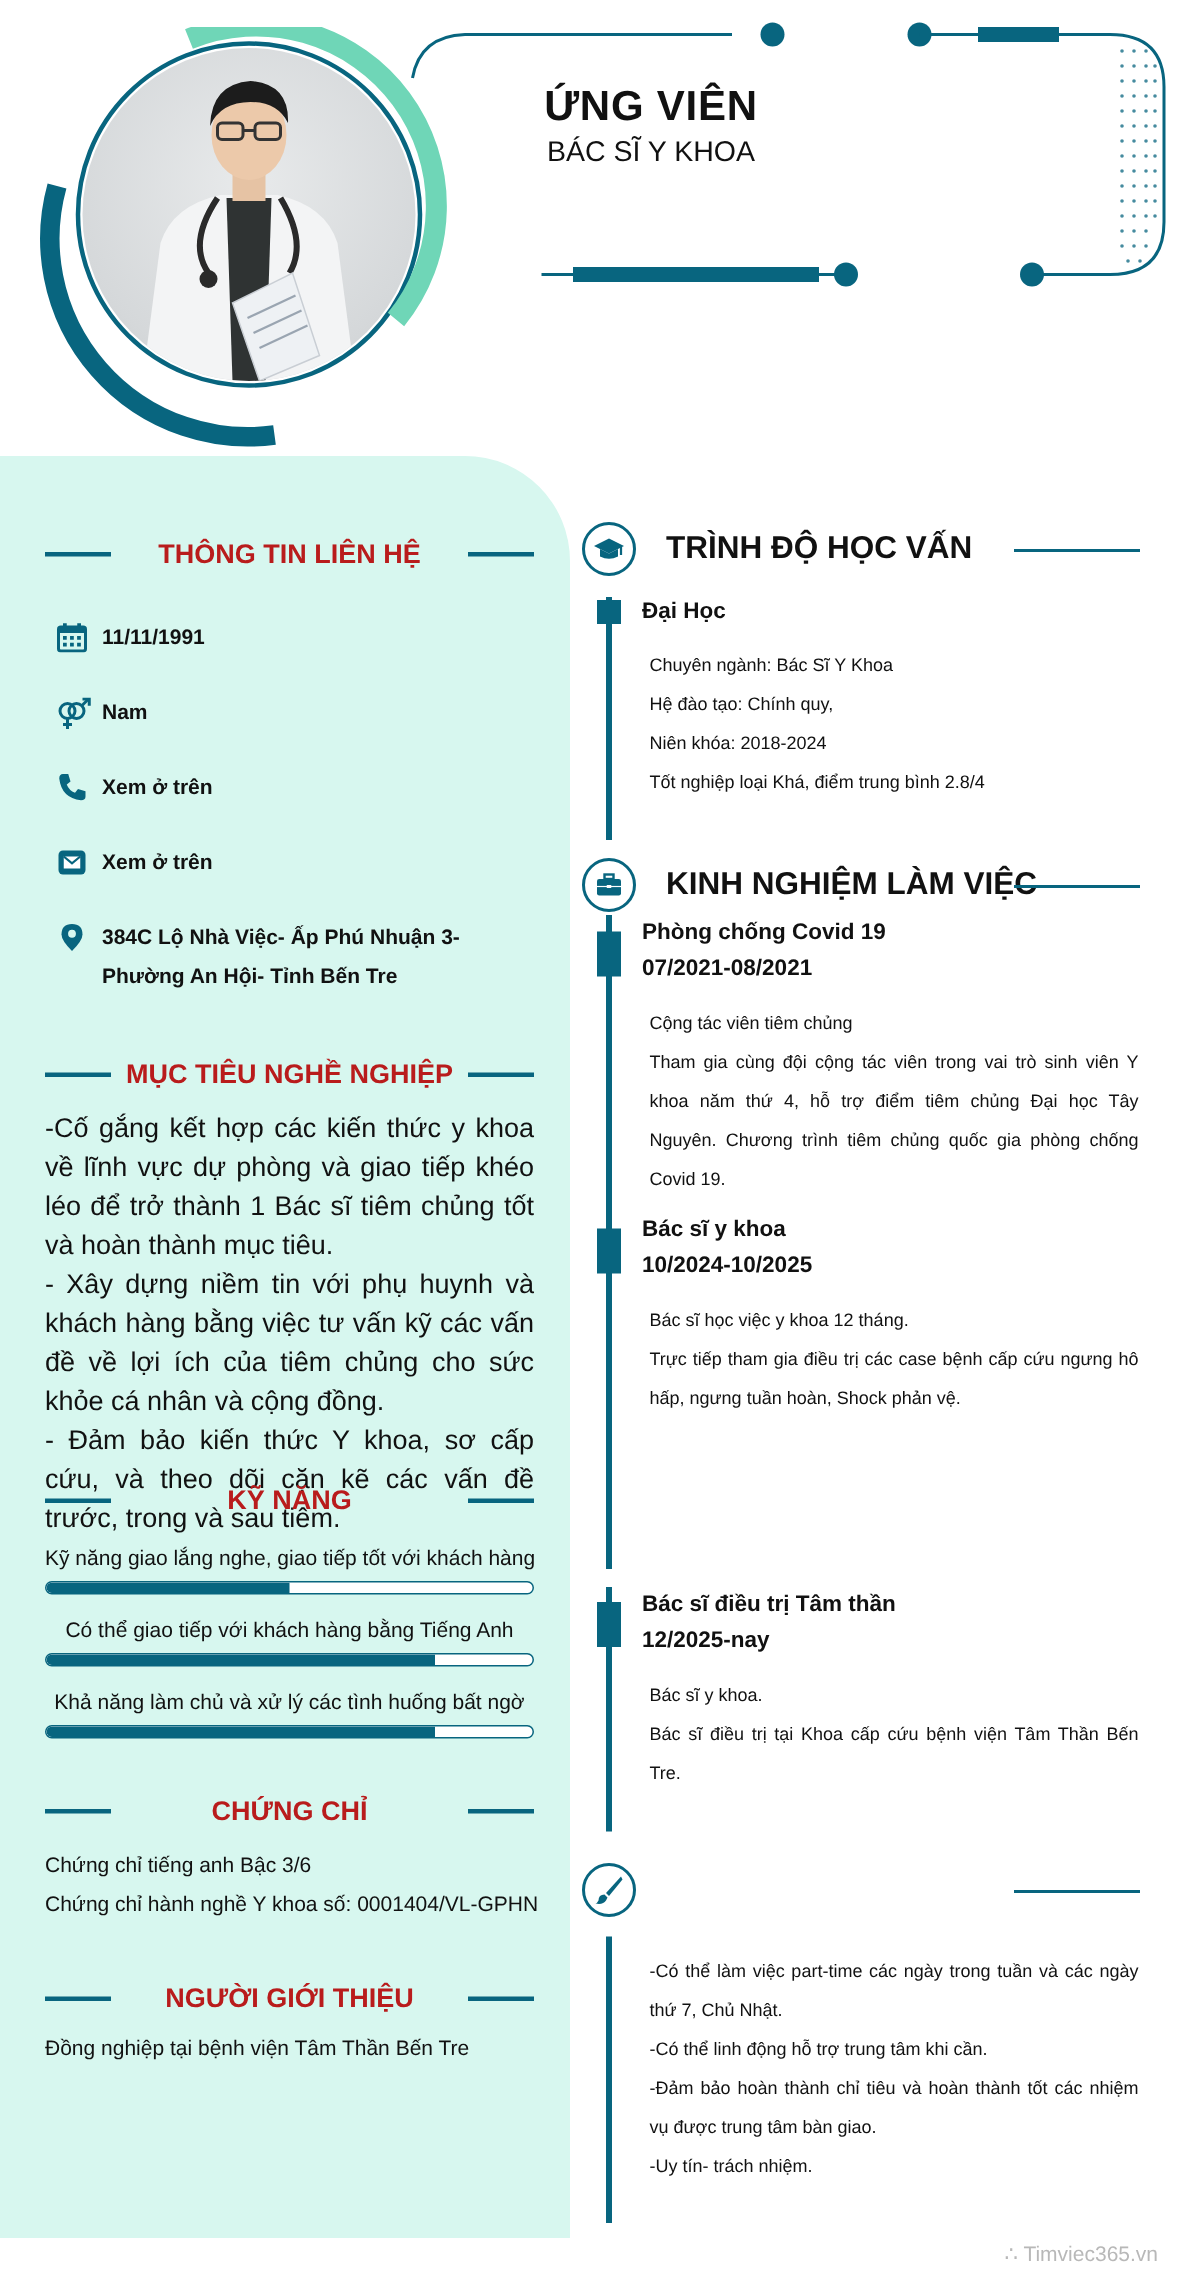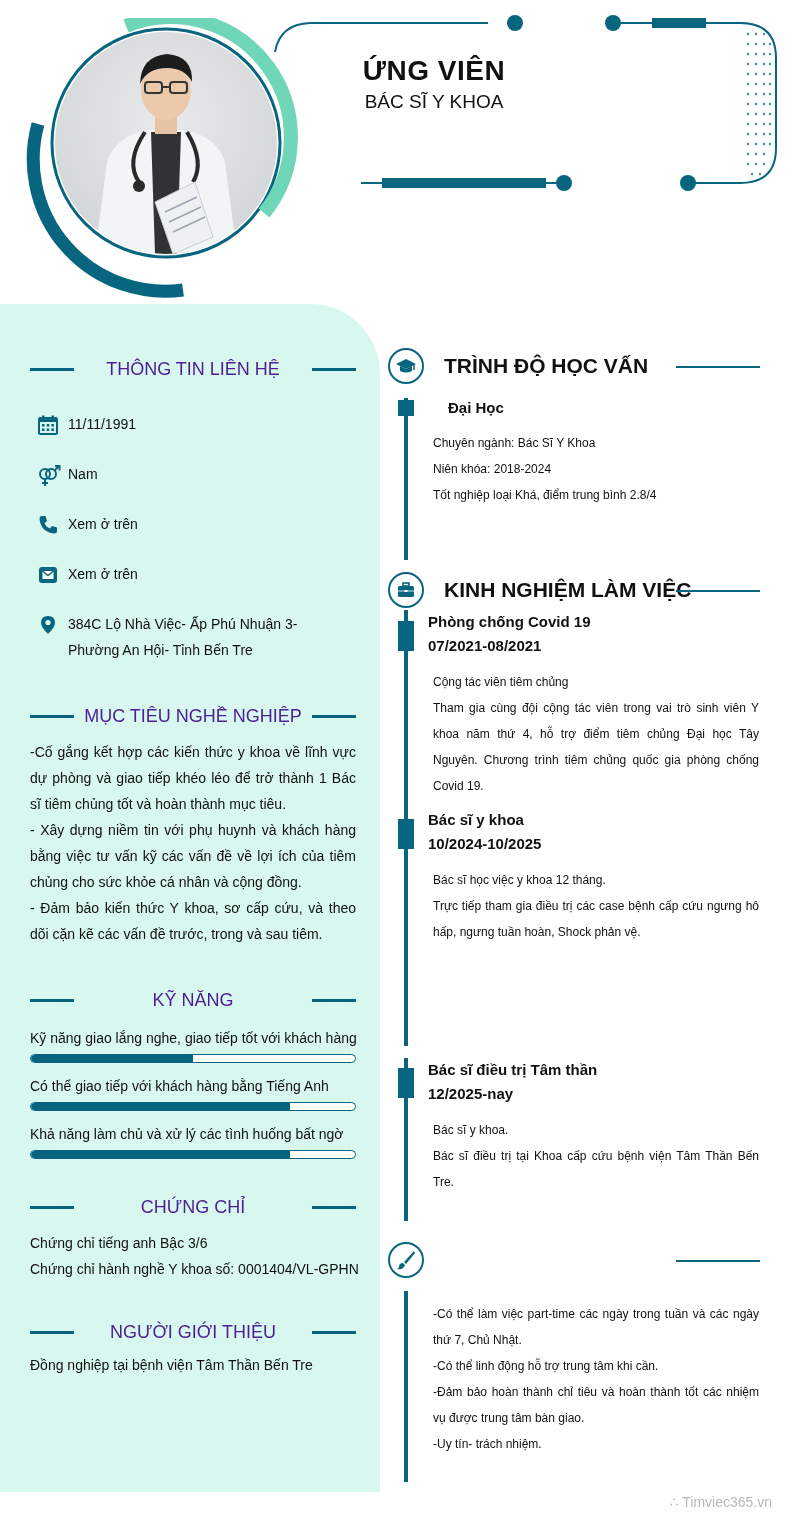--- a/index.html
+++ b/index.html
@@ -32,32 +32,32 @@
   .left-col {
     position: absolute; left: 0; top: 304px; width: 380px; height: 1188px;
     background: #d7f7ef; border-top-right-radius: 70px;
   }
   .sec-head { position: absolute; left: 30px; width: 326px; height: 20px; }
   .sec-head .line { position: absolute; top: 9px; height: 3px; width: 44px; background: #08657f; }
   .sec-head .line.l { left: 0; }
   .sec-head .line.r { right: 0; }
   .sec-head .label {
     position: absolute; left: 0; right: 0; top: 0; text-align: center;
-    font-size: 18px; font-weight: normal; line-height: 20px; color: #4c1d95;
+    font-size: 18px; font-weight: bold; line-height: 20px; color: #b91c1c;
   }
 
   .contact-item { position: absolute; left: 38px; width: 320px; font-size: 14px; line-height: 26px; }
   .contact-item .ico { position: absolute; left: 0; top: 4px; width: 20px; height: 20px; color: #08657f; }
-  .contact-item .txt { position: absolute; left: 30px; top: 0; width: 260px; }
-
-  .para { position: absolute; left: 30px; width: 326px; font-size: 14px; line-height: 26px; text-align: justify; }
+  .contact-item .txt { position: absolute; left: 30px; top: 0; width: 260px; font-weight: bold; }
+
+  .para { position: absolute; left: 30px; width: 326px; font-size: 18px; line-height: 26px; text-align: justify; }
   .para p { margin: 0; }
 
   .skill { position: absolute; left: 30px; width: 326px; }
-  .skill .name { font-size: 14px; line-height: 20px; white-space: nowrap; }
+  .skill .name { font-size: 14px; line-height: 20px; white-space: nowrap; text-align: center; }
   .skill .bar {
     margin-top: 6px; width: 326px; height: 9px; border: 1.5px solid #08657f;
     border-radius: 5px; background: #fff; position: relative; overflow: hidden;
   }
   .skill .bar .fill { position: absolute; left: 0; top: 0; bottom: 0; background: #08657f; border-radius: 4px 0 0 4px; }
 
   .plain-lines { position: absolute; left: 30px; width: 340px; font-size: 14px; line-height: 26px; }
 
   
   .r-head { position: absolute; left: 388px; width: 372px; height: 38px; }
@@ -333,23 +333,24 @@
         <path d="M10 3 L20 8 L10 13 L0 8 Z" fill="#08657f"></path>
         <path d="M4 10 L4 15 Q10 18 16 15 L16 10 L10 13 Z" fill="#08657f"></path>
         <line x1="18" y1="8.5" x2="18" y2="14" stroke="#08657f" stroke-width="1.5"></line>
       </svg>
   </div>
   <div class="label">TRÌNH ĐỘ HỌC VẤN</div>
   <div class="line" style="width:84px;"></div>
 </div>
 <div class="vline" style="top:398px; height:162px;"></div>
 <div class="marker" style="top:400px; height:16px;"></div>
-<div class="entry-title" style="top:396px;margin-left:20px;">Đại Học</div>
+<div class="entry-title" style="top:396px;">Đại Học</div>
 <div class="entry-body" style="top:430px;">
   <p>Chuyên ngành: Bác Sĩ Y Khoa</p>
+  <p>Hệ đào tạo: Chính quy,</p>
   <p>Niên khóa: 2018-2024</p>
   <p>Tốt nghiệp loại Khá, điểm trung bình 2.8/4</p>
 </div>
 
 <div class="r-head" style="top:572px;">
   <div class="circle">
     <svg width="20" height="20" viewBox="0 0 20 20">
         <rect x="7" y="3" width="6" height="3" fill="none" stroke="#08657f" stroke-width="1.6"></rect>
         <rect x="2" y="6" width="16" height="11" rx="1.5" fill="#08657f"></rect>
         <rect x="8.5" y="10" width="3" height="2" fill="#fff"></rect>

